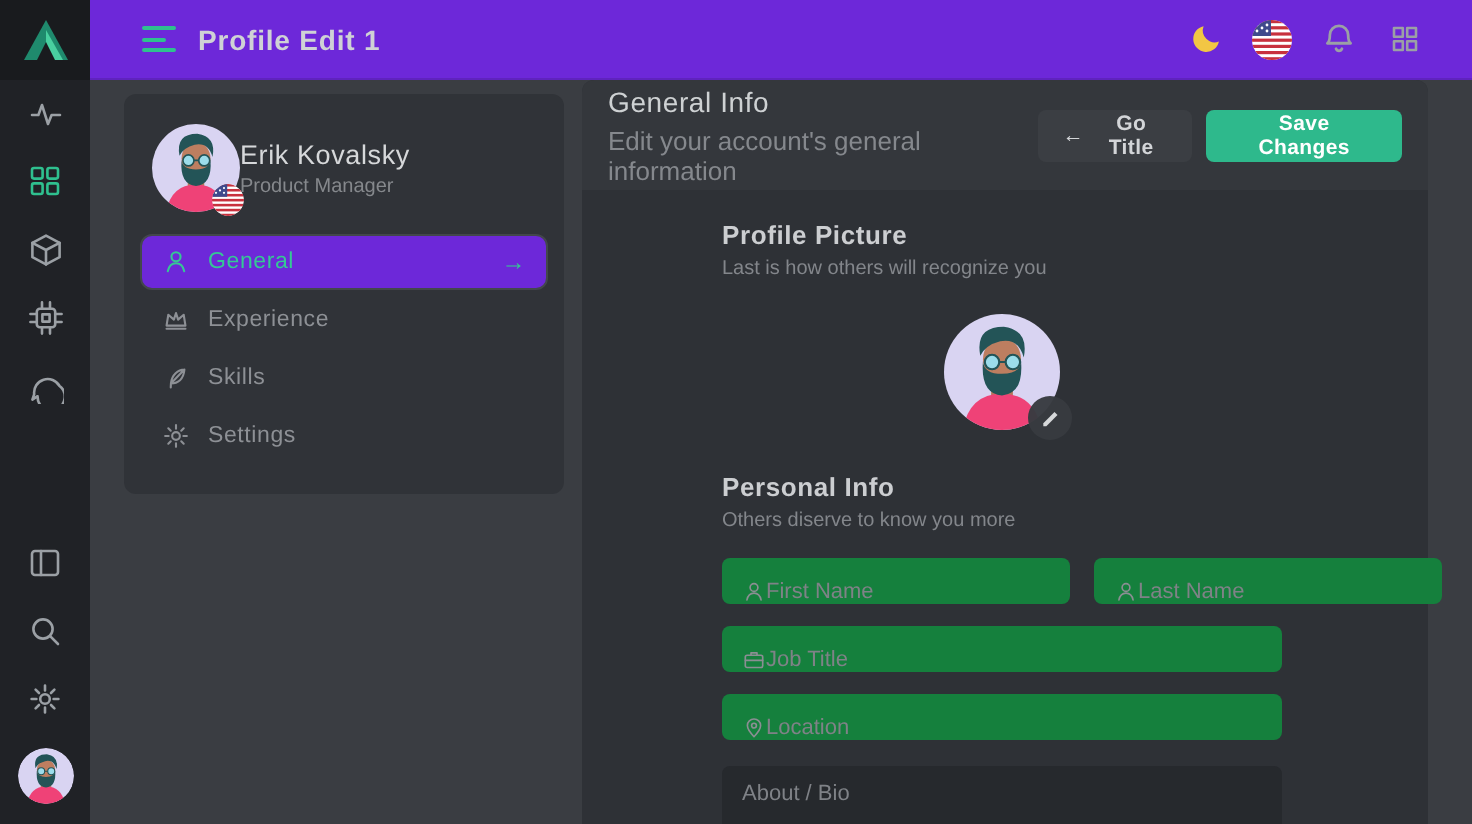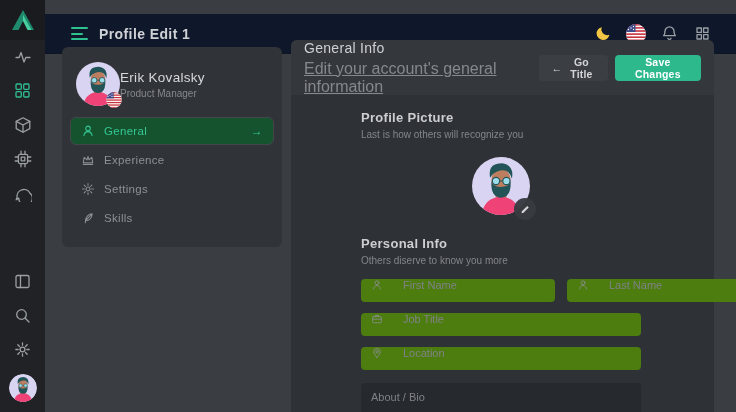--- a/index.html
+++ b/index.html
@@ -10,64 +10,64 @@
   .rail{position:absolute;left:0;top:0;width:45px;height:412px;background:#202226;display:flex;flex-direction:column;align-items:center;}
   .logo-block{width:45px;height:40px;background:#191b1e;display:flex;align-items:center;justify-content:center;cursor:pointer;}
   .rail-icons{display:flex;flex-direction:column;align-items:center;gap:15px;margin-top:7px;flex:1;}
   .rail-icons-bottom{display:flex;flex-direction:column;align-items:center;gap:15px;margin-bottom:10px;}
   .ricon{width:19px;height:19px;display:flex;align-items:center;justify-content:center;cursor:pointer;}
   .ricon svg{stroke:#9ba0a5;fill:none;stroke-width:1.3;stroke-linecap:round;stroke-linejoin:round;}
   .ricon.active svg{stroke:#2fc08f;}
   .rail-avatar{width:28px;height:28px;border-radius:50%;overflow:hidden;cursor:pointer;}
 
   
-  .topbar{position:absolute;left:45px;top:14px;width:691px;height:40px;background:#0f172a;display:flex;align-items:center;border-bottom:1px solid rgba(0,0,0,.12);box-sizing:border-box;}
+  .topbar{position:absolute;left:45px;top:0;width:691px;height:40px;background:#6d28d9;display:flex;align-items:center;border-bottom:1px solid rgba(0,0,0,.12);box-sizing:border-box;}
   .hamburger{margin-left:26px;width:17px;height:13px;display:flex;flex-direction:column;justify-content:space-between;cursor:pointer;}
   .hamburger i{display:block;height:2px;border-radius:2px;background:#2fc08f;}
   .hamburger i:nth-child(2){width:70%;}
   .page-title{margin-left:11px;font-size:14px;font-weight:bold;letter-spacing:.4px;color:#cfd2d5;}
   .topbar-right{margin-left:auto;margin-right:24px;display:flex;align-items:center;gap:13px;}
   .tb-ic{width:20px;height:20px;display:flex;align-items:center;justify-content:center;cursor:pointer;}
   .tb-ic svg.line{stroke:#9ba0a5;fill:none;stroke-width:1.3;stroke-linecap:round;stroke-linejoin:round;}
 
   
   .left-card{position:absolute;left:62px;top:47px;width:220px;height:200px;background:#303338;border-radius:6px;box-sizing:border-box;padding:13px 8px 0 8px;}
   .user-row{display:flex;align-items:center;padding:2px 6px 0 6px;}
   .user-avatar-wrap{position:relative;width:44px;height:44px;flex:0 0 auto;}
   .user-avatar-wrap .av{width:44px;height:44px;border-radius:50%;overflow:hidden;}
   .flag-badge{position:absolute;right:-2px;bottom:-2px;width:16px;height:16px;border-radius:50%;overflow:hidden;}
   .user-name{font-size:13.5px;letter-spacing:.3px;color:#d6d8da;}
   .user-role{font-size:10px;color:#85888c;margin-top:3px;}
   .side-menu{margin-top:11px;display:flex;flex-direction:column;}
   .menu-item{display:flex;align-items:center;gap:9px;height:28px;padding:0 10px;border-radius:6px;font-size:11.5px;letter-spacing:.3px;color:#8d9095;cursor:pointer;border:1px solid transparent;box-sizing:border-box;margin-bottom:1px;}
   .menu-item svg{stroke:#8d9095;fill:none;stroke-width:1.2;stroke-linecap:round;stroke-linejoin:round;flex:0 0 auto;}
-  .menu-item.active{background:#14532d;border-color:#43474c;color:#35c795;}
+  .menu-item.active{background:#6d28d9;border-color:#43474c;color:#35c795;}
   .menu-item.active svg{stroke:#35c795;}
   .menu-arrow{margin-left:auto;color:#35c795;font-size:12px;}
 
   
   .main-card{position:absolute;left:291px;top:40px;width:423px;height:372px;background:#2e3136;border-radius:6px 6px 0 0;}
   .main-header{height:55px;background:#34373c;border-radius:6px 6px 0 0;display:flex;align-items:center;padding:0 13px;box-sizing:border-box;}
   .mh-title{font-size:14px;letter-spacing:.3px;color:#ced1d3;}
-  .mh-sub{font-size:16px;color:#85888d;margin-top:4px;text-decoration:underline;}
+  .mh-sub{font-size:13px;color:#85888d;margin-top:4px;}
   .mh-buttons{margin-left:auto;display:flex;align-items:center;gap:7px;}
   .btn{height:26px;border:none;border-radius:4px;font-family:"Liberation Sans",sans-serif;font-size:10.5px;font-weight:bold;letter-spacing:.2px;display:flex;align-items:center;gap:5px;cursor:pointer;padding:0 12px;}
   .btn-dark{background:#3b3e43;color:#d3d5d8;}
   .btn-green{background:#2eb98c;color:#ffffff;padding:0 14px;}
 
   .main-body{padding:15px 0 0 70px;width:280px;}
   .sec-title{font-size:13px;font-weight:bold;letter-spacing:.3px;color:#ccced1;}
   .sec-sub{font-size:10px;color:#83868b;margin-top:4px;}
   .big-avatar-wrap{position:relative;width:58px;height:58px;margin:17px auto 0 auto;}
   .big-avatar-wrap .av{width:58px;height:58px;border-radius:50%;overflow:hidden;}
   .edit-btn{position:absolute;right:-6px;bottom:-5px;width:22px;height:22px;border-radius:50%;background:rgba(56,59,64,.97);display:flex;align-items:center;justify-content:center;cursor:pointer;border:none;}
   .pi-block{margin-top:21px;}
   .form{margin-top:13px;}
   .field-row{display:flex;gap:12px;}
-  .field{display:flex;align-items:flex-start;gap:20px;background:#4d7c0f;border-radius:4px;height:23px;padding:0 10px;box-sizing:border-box;flex:1;}
+  .field{display:flex;align-items:flex-end;gap:0;background:#15803d;border-radius:4px;height:23px;padding:0 10px;box-sizing:border-box;flex:1;}
   .field svg{stroke:#8b8e93;fill:none;stroke-width:1.1;stroke-linecap:round;stroke-linejoin:round;flex:0 0 auto;}
   .field input{flex:1;min-width:0;background:transparent;border:none;outline:none;color:#c8cacd;font-family:"Liberation Sans",sans-serif;font-size:11px;padding:0;}
   .field input::placeholder{color:#7f8287;}
   .field-full{margin-top:11px;}
   .bio{margin-top:13px;width:280px;height:78px;box-sizing:border-box;background:#26292d;border:none;border-radius:4px;resize:none;outline:none;padding:8px 10px;color:#c8cacd;font-family:"Liberation Sans",sans-serif;font-size:11px;}
   .bio::placeholder{color:#7f8287;}
 </style>
 </head>
 <body>
 
@@ -246,30 +246,30 @@
       </div>
       <div class="menu-item">
         <svg width="14" height="14" viewBox="0 0 16 16">
             <path d="M2.6 11.2 3.6 5l3.2 2.8L8 4l1.2 3.8L12.4 5l1 6.2Z"></path>
             <path d="M2.6 13h10.8"></path>
           </svg>
         <span>Experience</span>
       </div>
       <div class="menu-item">
         <svg width="14" height="14" viewBox="0 0 16 16">
+            <path d="M12.8 3.2C9.2 3.2 5.6 6 5.1 11.1M5.1 11.1 5 13.4M5.1 11.1c4 0 7.2-2.4 7.7-7.9Z"></path>
+          </svg>
+        <span>Skills</span>
+      </div>
+      <div class="menu-item">
+        <svg width="14" height="14" viewBox="0 0 16 16">
             <circle cx="8" cy="8" r="2.2"></circle>
             <path d="M8 1.8v2M8 12.2v2M1.8 8h2M12.2 8h2M3.6 3.6l1.4 1.4M11 11l1.4 1.4M12.4 3.6 11 5M5 11l-1.4 1.4"></path>
           </svg>
         <span>Settings</span>
-      </div>
-      <div class="menu-item">
-        <svg width="14" height="14" viewBox="0 0 16 16">
-            <path d="M12.8 3.2C9.2 3.2 5.6 6 5.1 11.1M5.1 11.1 5 13.4M5.1 11.1c4 0 7.2-2.4 7.7-7.9Z"></path>
-          </svg>
-        <span>Skills</span>
       </div>
     </div>
   </aside>
 
   <main class="main-card">
     <div class="main-header">
       <div>
         <div class="mh-title">General Info</div>
         <div class="mh-sub">Edit your account's general information</div>
       </div>

